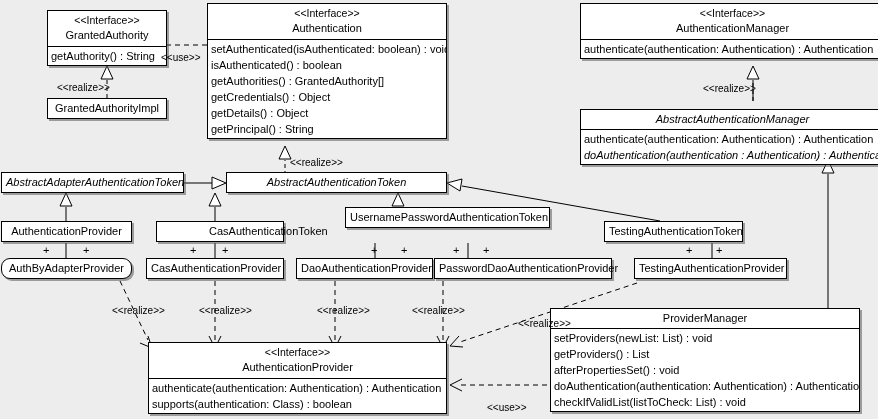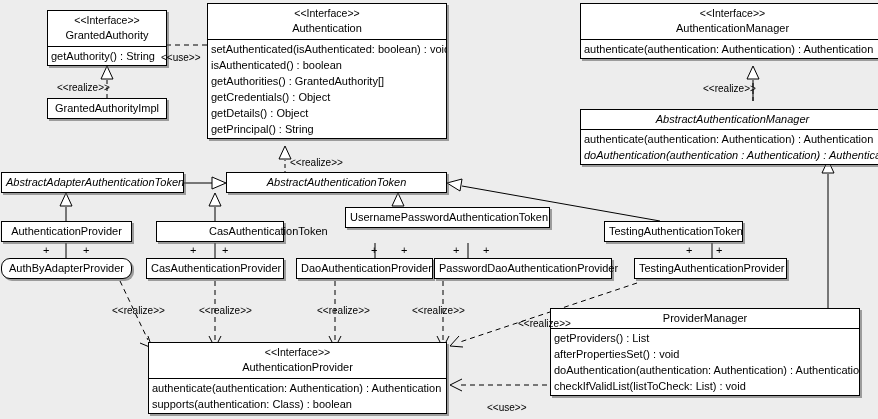--- a/index.html
+++ b/index.html
@@ -283,20 +283,21 @@
       <div class="op">supports(authentication: Class) : boolean</div>
     </div>
   </div>
 
   <div class="cls simple" style="left:550px; top:308px; width:310px;">
     <div class="hdr">
       <span class="nm">ProviderManager</span>
     </div>
     <div class="sep"></div>
     <div class="ops">
+      <div class="op">setProviders(newList: List) : void</div>
       <div class="op">getProviders() : List</div>
       <div class="op">afterPropertiesSet() : void</div>
       <div class="op">doAuthentication(authentication: Authentication) : Authentication</div>
       <div class="op">checkIfValidList(listToCheck: List) : void</div>
     </div>
   </div>
 
   <div class="lbl" style="left:161px; top:52px;">&lt;&lt;use&gt;&gt;</div>
 
   <div class="lbl" style="left:57px; top:82px;">&lt;&lt;realize&gt;&gt;</div>

